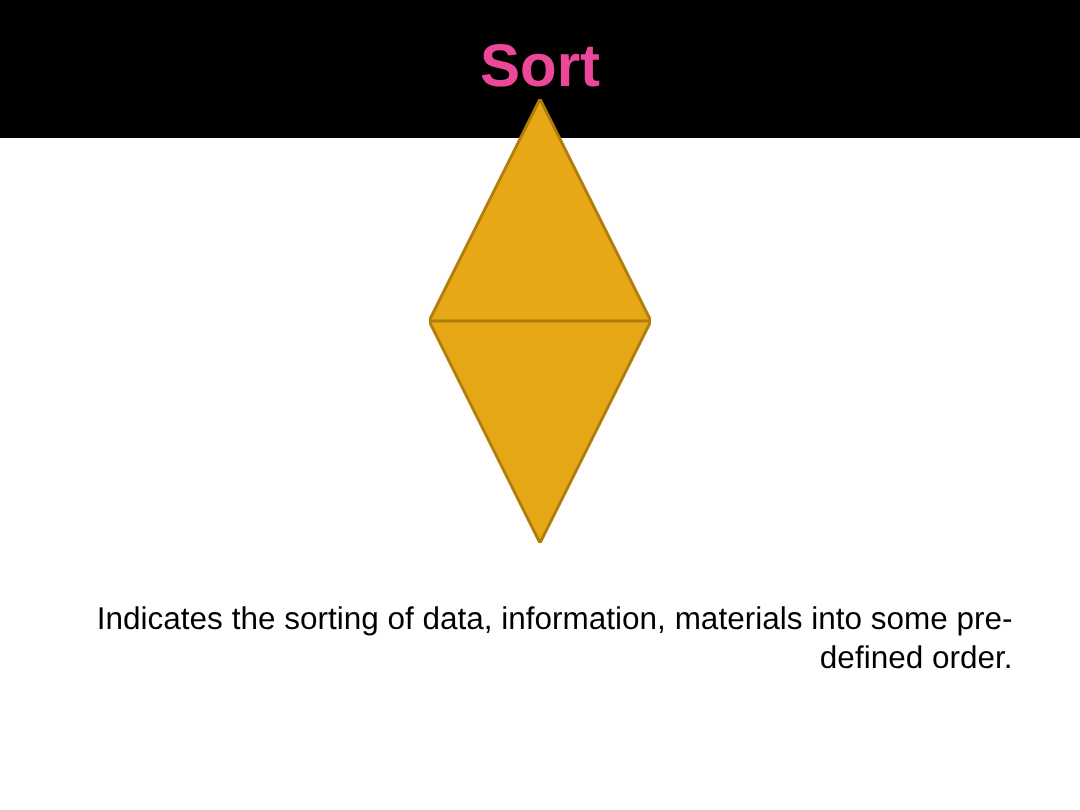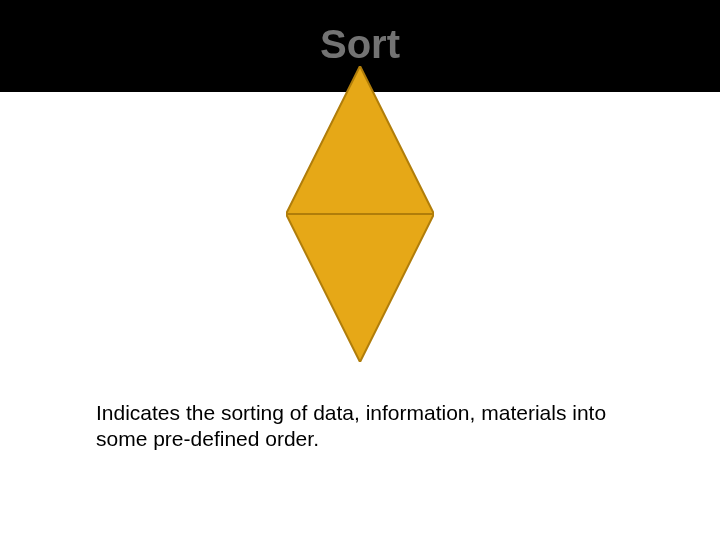--- a/index.html
+++ b/index.html
@@ -1,22 +1,22 @@
 <!DOCTYPE html>
 <html><head>
 <meta charset="utf-8">
 <style>
   * { margin: 0; padding: 0; box-sizing: border-box; }
   html, body { width: 720px; height: 540px; background: #fff; font-family: Arial, Helvetica, sans-serif; }
   .slide { position: relative; width: 720px; height: 540px; }
   .title-bar { position: absolute; top: 0; left: 0; width: 720px; height: 92px; background: #000; }
-  .title-text { position: absolute; top: 22px; left: 0; width: 720px; text-align: center; color: #737373; font-size: 40px; font-weight: bold; font-family: Arial, Helvetica, sans-serif; }
+  .title-text { position: absolute; top: 22px; left: 0; width: 720px; text-align: center; color: #ec4899; font-size: 40px; font-weight: bold; font-family: Arial, Helvetica, sans-serif; }
   .diamond-wrap { position: absolute; top: 66px; left: 286px; width: 148px; height: 296px; }
   .diamond-wrap svg { width: 148px; height: 296px; display: block; }
-  .desc { position: absolute; top: 400px; left: 0; width: 720px; text-align: left; color: #000; font-size: 21px; line-height: 1.25; font-family: Arial, Helvetica, sans-serif; padding: 0 96px; }
+  .desc { position: absolute; top: 400px; left: 0; width: 720px; text-align: right; color: #000; font-size: 21px; line-height: 1.25; font-family: Arial, Helvetica, sans-serif; padding: 0 45px; }
 </style>
 </head>
 <body>
 
 <div class="slide">
   <div class="title-bar"></div>
   <div class="title-text">Sort</div>
 
   <div class="diamond-wrap">
     <svg viewBox="0 0 148 296">

